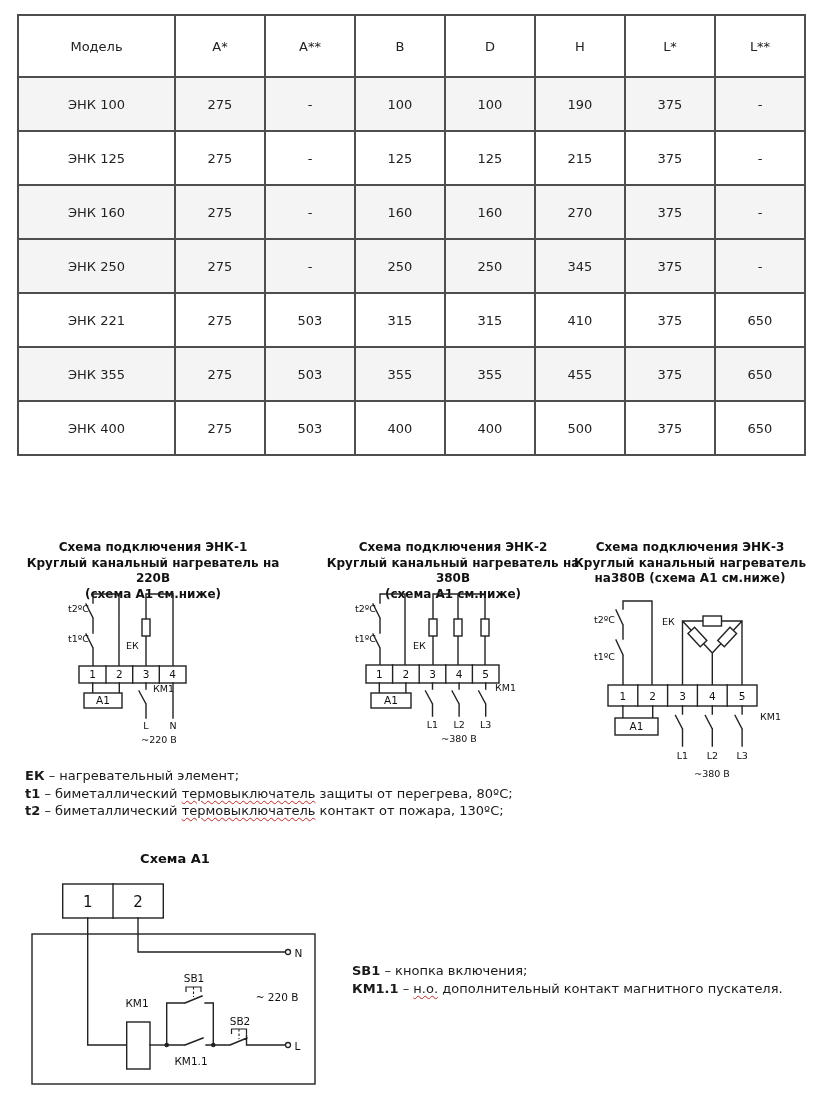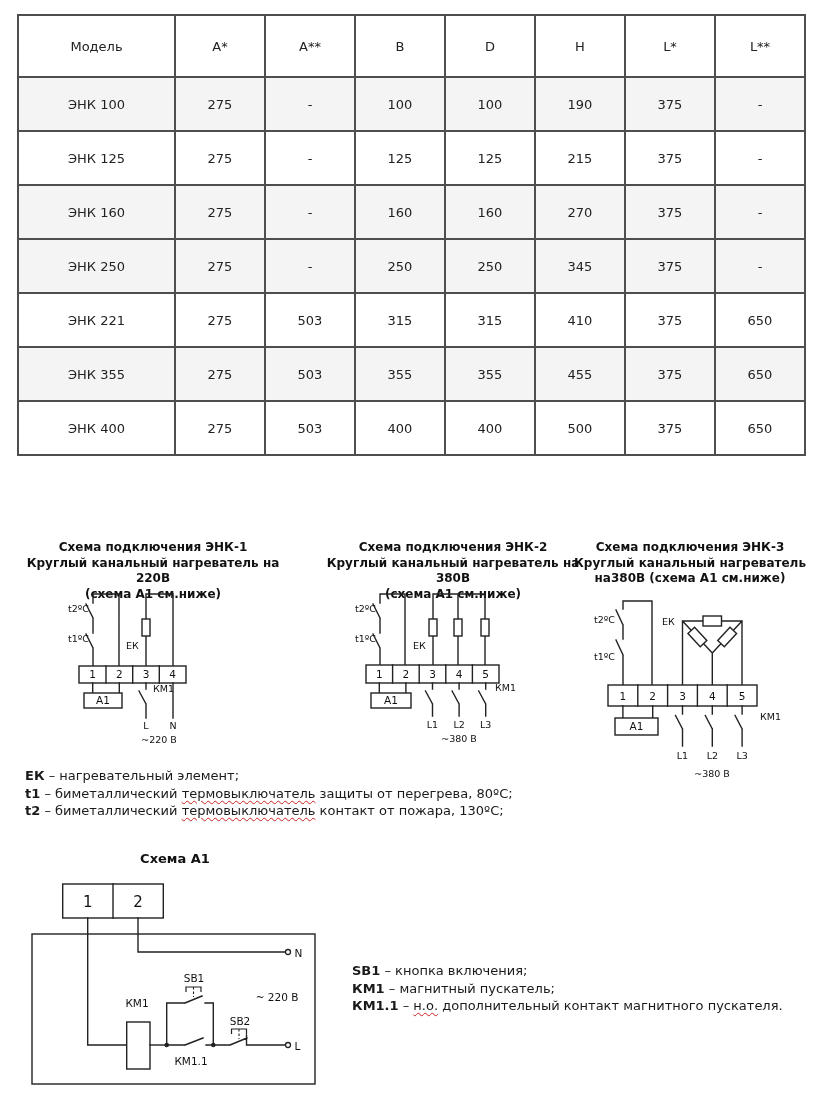--- a/index.html
+++ b/index.html
@@ -285,17 +285,16 @@
       <path class="dash" d="M214,155 V165"></path>
       <text class="lbl2 mid" x="215" y="151">SB2</text>
       <circle class="node" cx="263" cy="171" r="2.5"></circle>
       <text class="lbl2" x="269.5" y="175.5">L</text>
       <text class="lbl2 mid" x="252" y="127">~ 220 В</text>
     </svg>
   </div>
 
   <div class="legend" style="left:352px; top:962px; width:440px;">
       <div class="legend-line"><b>SB1</b><span> – </span><span>кнопка включения;</span><span class="wavy"></span><span></span></div>
-      <div class="legend-line"><b>КМ1</b><span> – </span><span>магнитный пускатель;</span><span class="wavy"></span><span></span></div>
       <div class="legend-line"><b>КМ1.1</b><span> – </span><span></span><span class="wavy">н.о.</span><span> дополнительный контакт магнитного пускателя.</span></div>
     </div>
 
 </div>
 
 </body></html>

